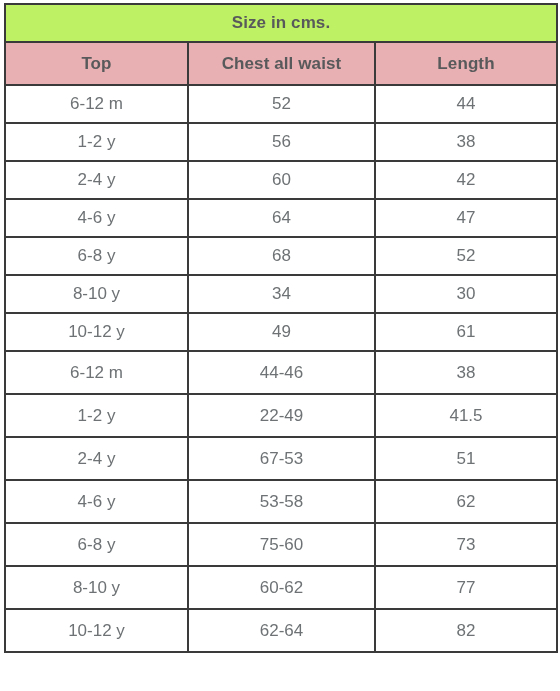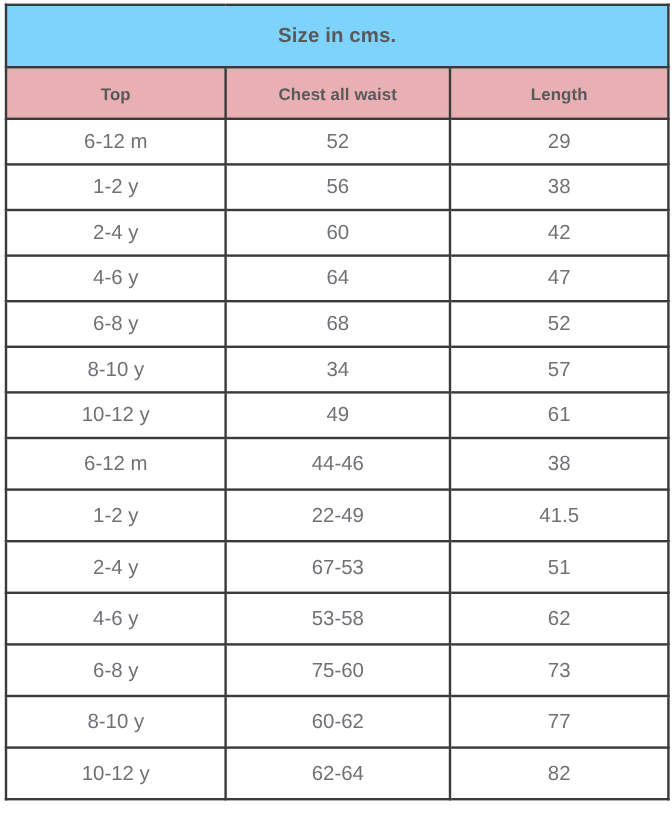--- a/index.html
+++ b/index.html
@@ -31,31 +31,31 @@
 
   table.size-chart td {
     border: 2px solid #3a3a3a;
     text-align: center;
     vertical-align: middle;
     padding: 0 2px;
     box-sizing: border-box;
   }
 
   td.title-cell {
-    height: 52px;
+    height: 38px;
     font-size: 17px;
     font-weight: bold;
     color: #58595b;
-    background: #7dd3fc;
+    background: #bef264;
     letter-spacing: 0.1px;
   }
 
   td.section-head {
     height: 43px;
-    font-size: 14px;
+    font-size: 17px;
     font-weight: bold;
     color: #58595b;
     background: #e8b0b2;
     letter-spacing: 0.1px;
   }
 
   tr.data-row-top td {
     height: 38px;
     font-size: 17px;
     font-weight: normal;
@@ -88,21 +88,21 @@
 
       <tr>
         <td class="section-head">Top</td>
         <td class="section-head">Chest all waist</td>
         <td class="section-head">Length</td>
       </tr>
 
       <tr class="data-row-top">
         <td>6-12 m</td>
         <td>52</td>
-        <td>29</td>
+        <td>44</td>
       </tr>
       <tr class="data-row-top">
         <td>1-2 y</td>
         <td>56</td>
         <td>38</td>
       </tr>
       <tr class="data-row-top">
         <td>2-4 y</td>
         <td>60</td>
         <td>42</td>
@@ -113,21 +113,21 @@
         <td>47</td>
       </tr>
       <tr class="data-row-top">
         <td>6-8 y</td>
         <td>68</td>
         <td>52</td>
       </tr>
       <tr class="data-row-top">
         <td>8-10 y</td>
         <td>34</td>
-        <td>57</td>
+        <td>30</td>
       </tr>
       <tr class="data-row-top">
         <td>10-12 y</td>
         <td>49</td>
         <td>61</td>
       </tr>
 
 
       <tr class="data-row-bottom">
         <td>6-12 m</td>

